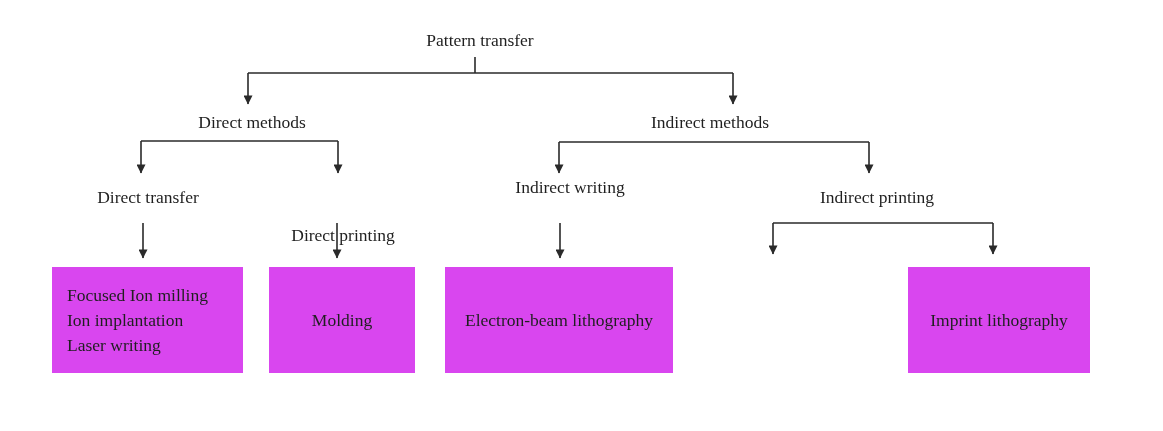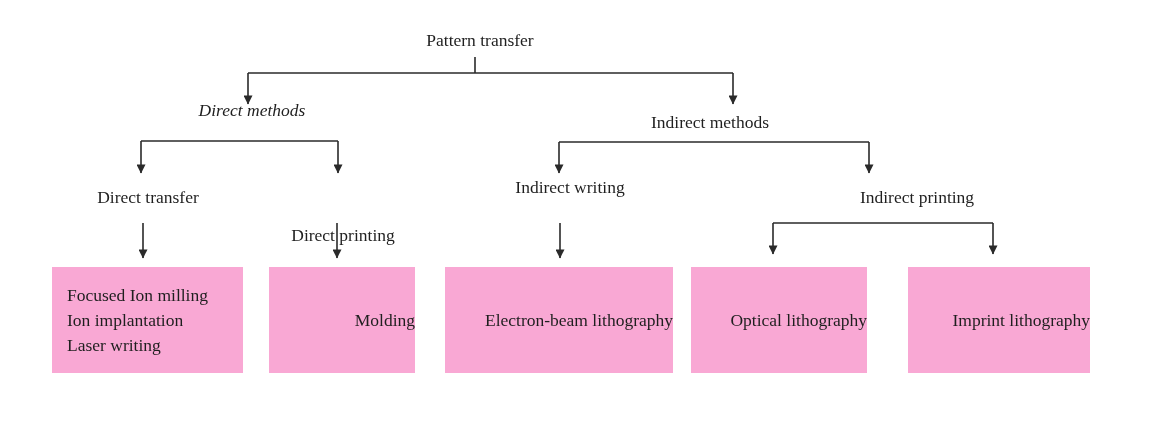--- a/index.html
+++ b/index.html
@@ -15,26 +15,26 @@
     position:absolute;
     transform:translateX(-50%);
     font-size:17.5px;
     line-height:20px;
     white-space:nowrap;
     text-align:center;
   }
   .leaf{
     position:absolute;
     top:267px;height:106px;
-    background:#f9a8d4;
+    background:#d946ef;
     display:flex;flex-direction:column;justify-content:center;
     font-size:17.5px;line-height:25px;
     box-sizing:border-box;
   }
-  .leaf.centered{align-items:flex-end;text-align:center;}
+  .leaf.centered{align-items:center;text-align:center;}
   .leaf.left{align-items:flex-start;text-align:left;padding-left:15px;}
   svg.connectors{position:absolute;left:0;top:0;width:1163px;height:431px;}
   svg.connectors path{stroke:#2a2a2a;stroke-width:1.6;fill:none;}
 </style>
 </head>
 <body>
 
 <div class="canvas">
 
   <svg class="connectors" viewBox="0 0 1163 431" xmlns="http://www.w3.org/2000/svg" aria-hidden="true">
@@ -61,43 +61,40 @@
     <path d="M337,223 L337,258" marker-end="url(#arrow)"></path>
     <path d="M560,223 L560,258" marker-end="url(#arrow)"></path>
 
     <path d="M773,223 L993,223"></path>
     <path d="M773,223 L773,254" marker-end="url(#arrow)"></path>
     <path d="M993,223 L993,254" marker-end="url(#arrow)"></path>
   </svg>
 
   <div class="node" style="left:480px;top:30px;">Pattern transfer</div>
 
-  <div class="node" style="left:252px;top:100px;font-style:italic;">Direct methods</div>
+  <div class="node" style="left:252px;top:112px;">Direct methods</div>
   <div class="node" style="left:710px;top:112px;">Indirect methods</div>
 
   <div class="node" style="left:148px;top:187px;">Direct transfer</div>
   <div class="node" style="left:343px;top:187px;margin-top:38px;">Direct printing</div>
   <div class="node" style="left:570px;top:177px;">Indirect writing</div>
-  <div class="node" style="left:877px;top:187px;margin-left:40px;">Indirect printing</div>
+  <div class="node" style="left:877px;top:187px;">Indirect printing</div>
 
   <div class="leaf left" style="left:52px;width:191px;">
     <span>Focused Ion milling</span>
     <span>Ion implantation</span>
     <span>Laser writing</span>
   </div>
 
   <div class="leaf centered" style="left:269px;width:146px;">
     <span>Molding</span>
   </div>
 
   <div class="leaf centered" style="left:445px;width:228px;">
     <span>Electron-beam lithography</span>
   </div>
 
-  <div class="leaf centered" style="left:691px;width:176px;">
-    <span>Optical lithography</span>
-  </div>
 
   <div class="leaf centered" style="left:908px;width:182px;font-family:Liberation Serif, serif;">
     <span>Imprint lithography</span>
   </div>
 
 </div>
 
 </body></html>

